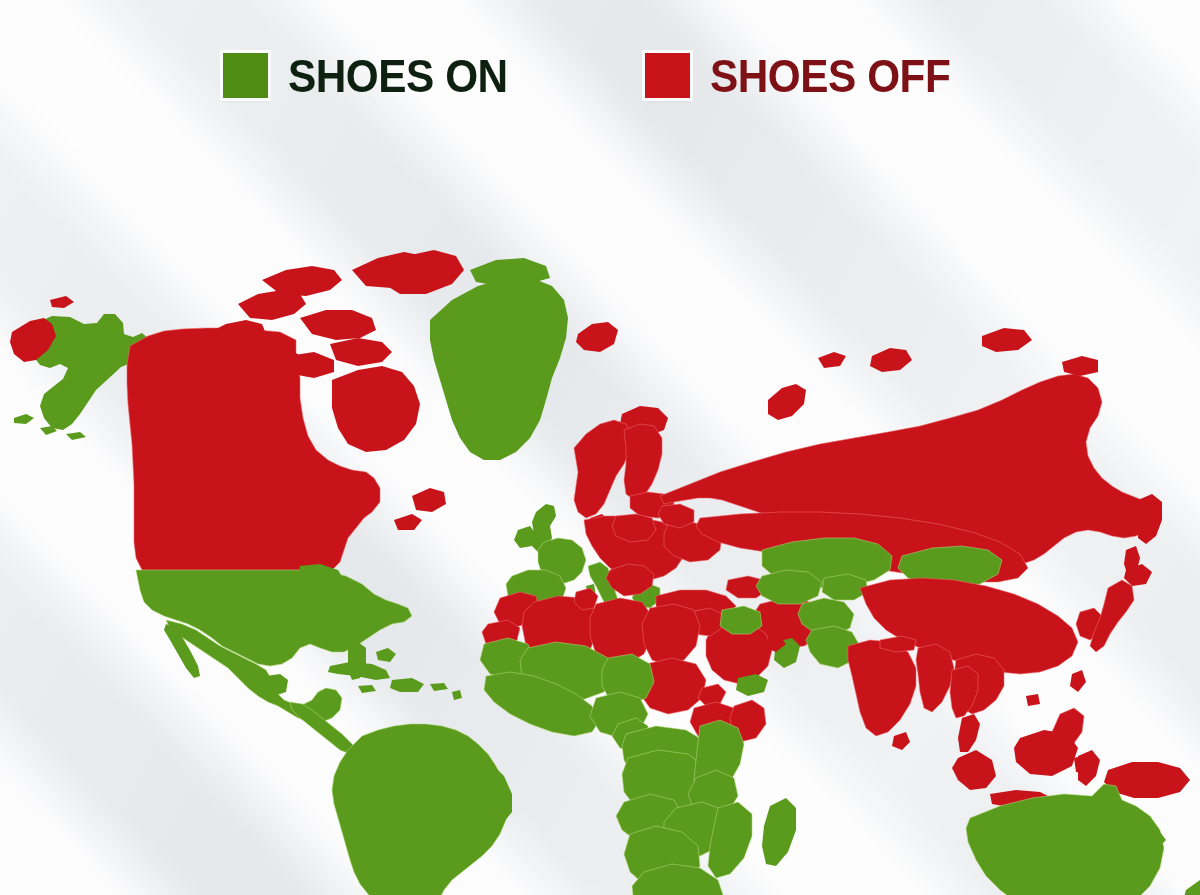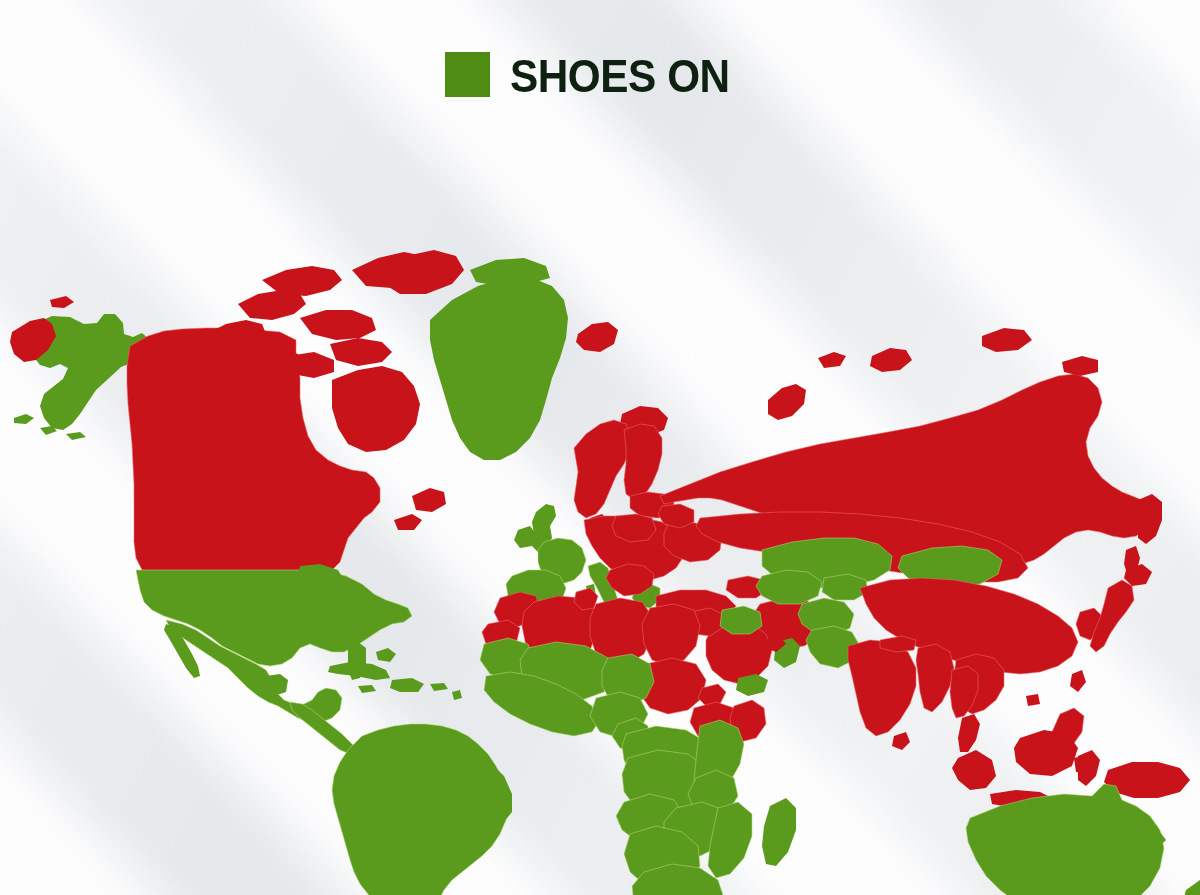--- a/index.html
+++ b/index.html
@@ -51,21 +51,21 @@
     width: 1200px;
     height: 62px;
     display: flex;
     justify-content: center;
     align-items: center;
     gap: 112px;
     z-index: 6;
   }
   .legend-item {
     display: flex;
-    align-items: flex-start;
+    align-items: center;
     gap: 20px;
   }
   .swatch {
     width: 45px;
     height: 45px;
     box-shadow: 0 0 0 3px rgba(255,255,255,0.85), 0 2px 4px rgba(0,0,0,0.10);
   }
   .swatch.on  { background: #4f8c14; }
   .swatch.off { background: #c8131b; }
   .legend-label {
@@ -105,20 +105,24 @@
   <div class="bg-stripes"></div>
   <div class="bg-wash"></div>
 
   <div class="legend">
 
     <div class="legend-item">
       <span class="swatch on"></span>
       <span class="legend-label on">SHOES ON</span>
     </div>
 
+    <div class="legend-item">
+      <span class="swatch off"></span>
+      <span class="legend-label off">SHOES OFF</span>
+    </div>
 
   </div>
 
   <div class="map-wrap">
     <svg viewBox="0 0 1200 777" preserveAspectRatio="xMidYMid meet">
 
       <path class="land-on-plain" d="M34 206 L52 198 L70 199 L84 206 L97 205 L104 196 L115 196 L123 205 L124 216 L133 219 L142 215 L150 222 L148 235 L136 243 L121 249 L108 261 L96 272 L88 284 L80 296 L72 306 L63 312 L52 310 L44 300 L40 288 L44 276 L54 268 L63 261 L68 250 L60 246 L50 250 L40 247 L33 238 L28 226 Z"></path>
       <path class="land-on-plain" d="M14 300 L26 296 L34 300 L26 306 L14 305 Z"></path>
       <path class="land-on-plain" d="M40 310 L52 308 L57 313 L46 317 Z"></path>
       <path class="land-on-plain" d="M66 316 L80 314 L86 319 L72 322 Z"></path>

